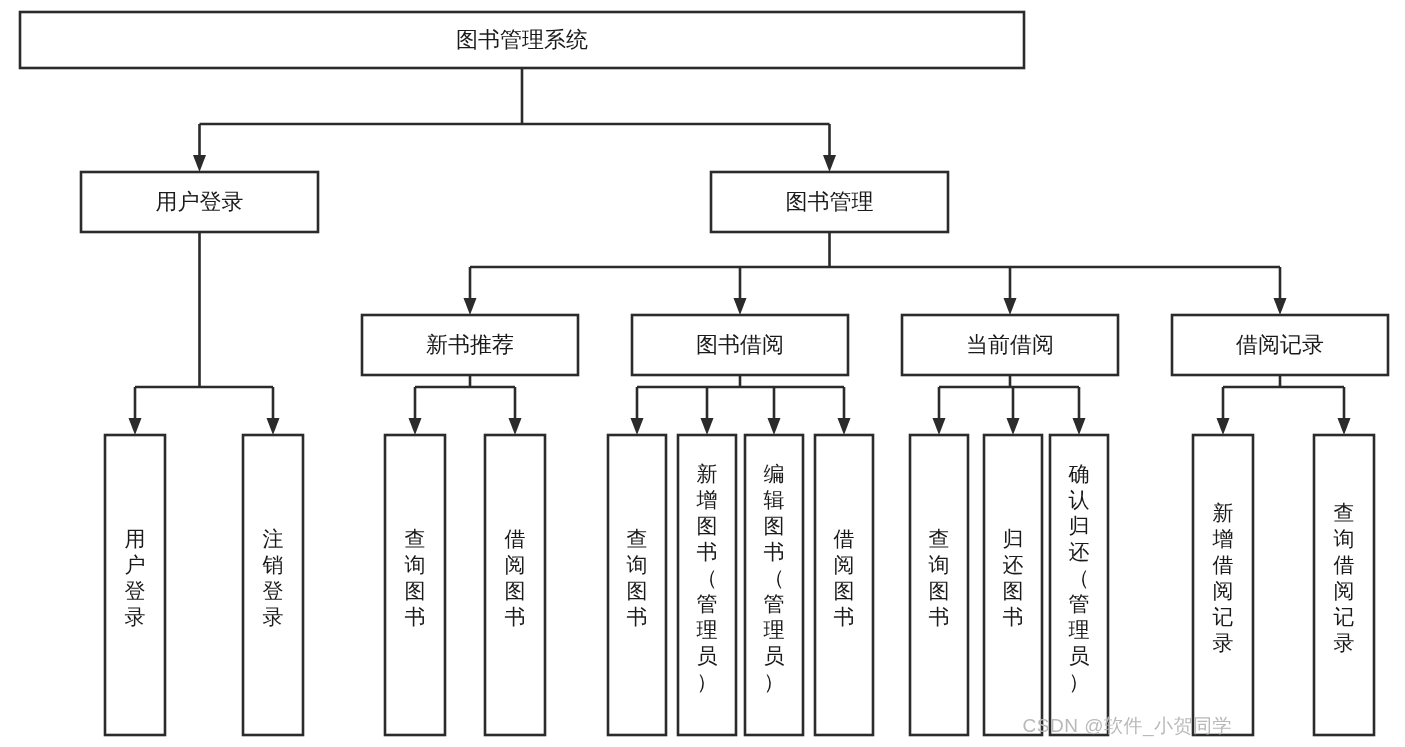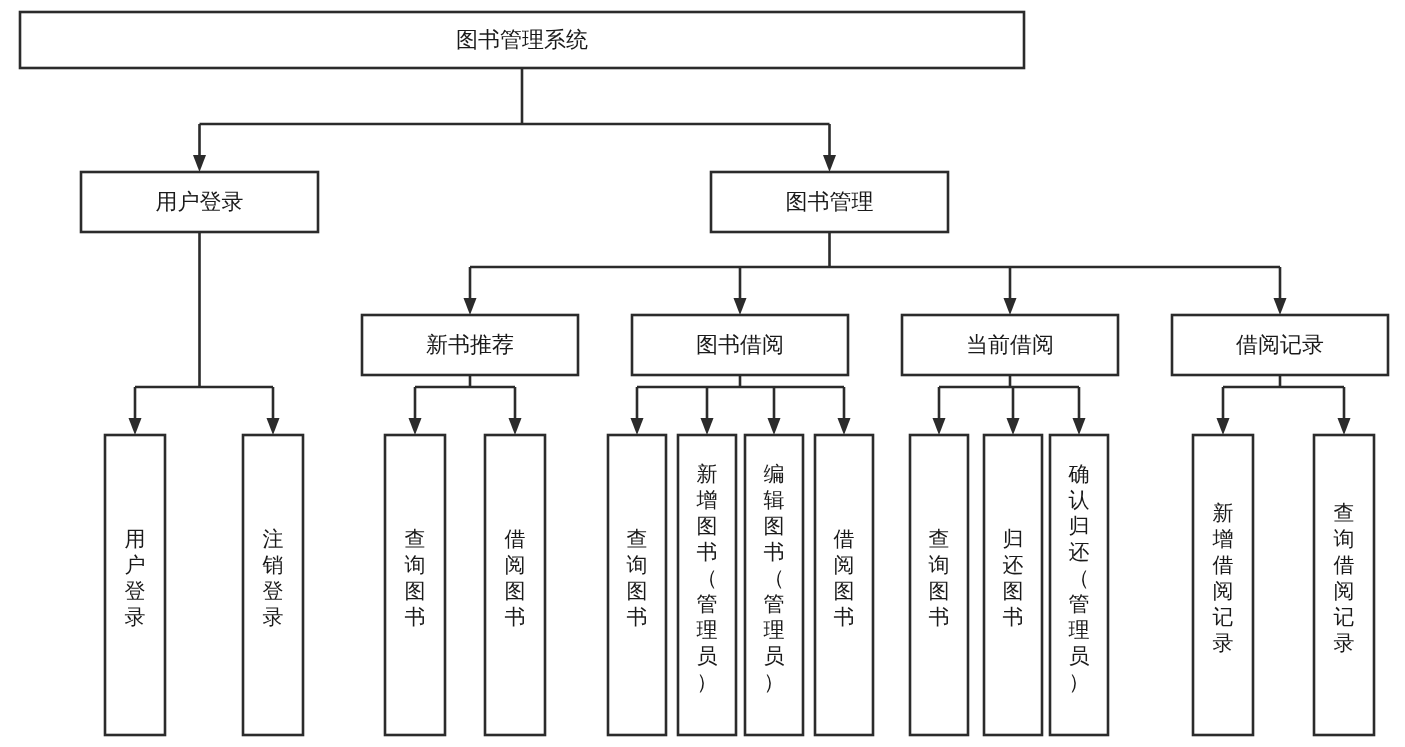--- a/index.html
+++ b/index.html
@@ -216,13 +216,14 @@
         <g>
           <rect x="1193" y="435" width="60" height="300" class="node-box"></rect>
           <text x="1223" class="node-label-v"><tspan x="1223" y="520">新</tspan><tspan x="1223" y="546">增</tspan><tspan x="1223" y="572">借</tspan><tspan x="1223" y="598">阅</tspan><tspan x="1223" y="624">记</tspan><tspan x="1223" y="650">录</tspan></text>
         </g>
         <g>
           <rect x="1314" y="435" width="60" height="300" class="node-box"></rect>
           <text x="1344" class="node-label-v"><tspan x="1344" y="520">查</tspan><tspan x="1344" y="546">询</tspan><tspan x="1344" y="572">借</tspan><tspan x="1344" y="598">阅</tspan><tspan x="1344" y="624">记</tspan><tspan x="1344" y="650">录</tspan></text>
         </g>
       </g>
   </svg>
+  <div class="watermark-text">CSDN @软件_小贺同学</div>
 </div>
 
 </body></html>

